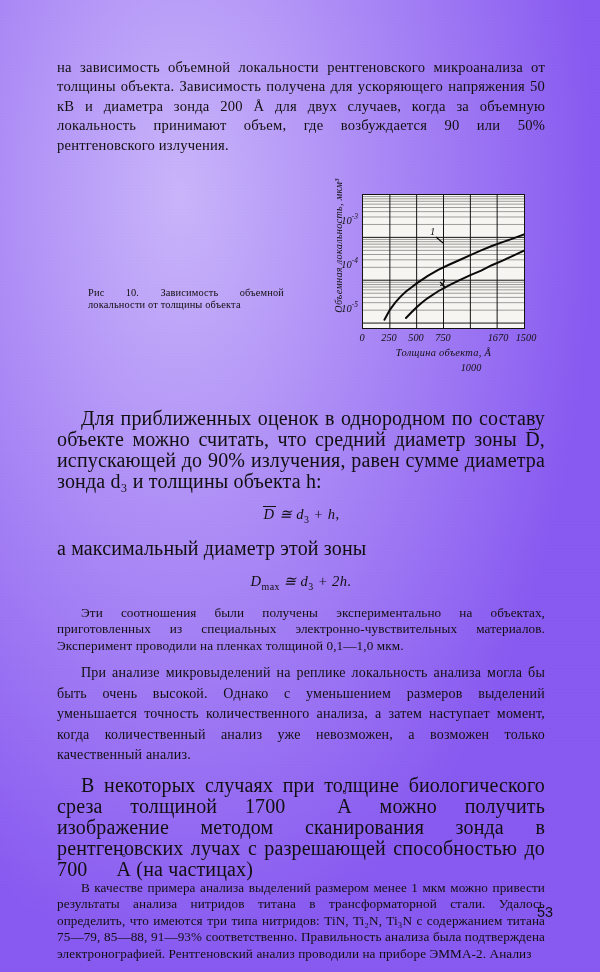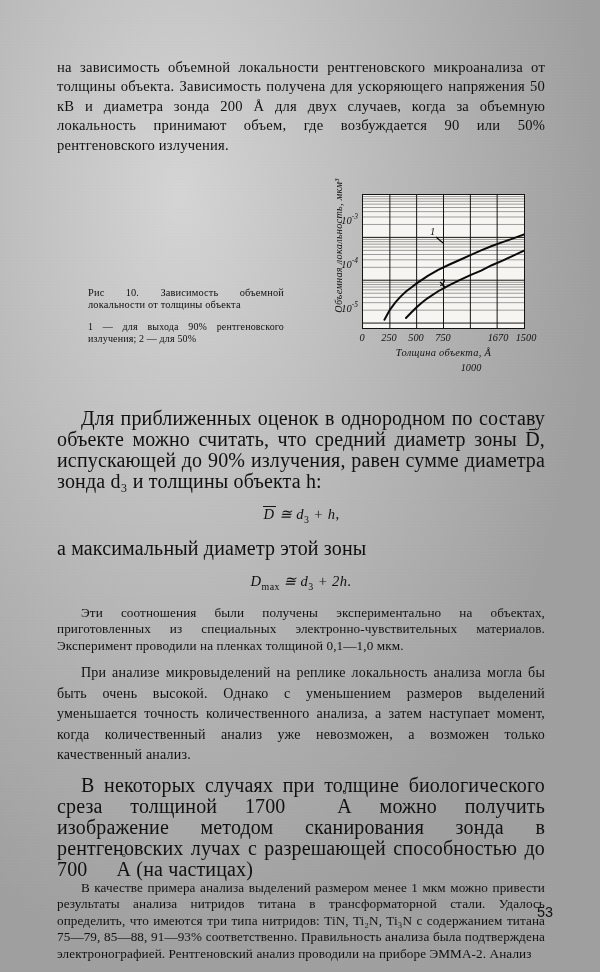--- a/index.html
+++ b/index.html
@@ -7,21 +7,21 @@
     width:600px;height:972px;
     background:#f4f2ee;
     font-family:"Liberation Serif",serif;
     color:#101010;
     overflow:hidden;
     position:relative;
   }
   .page{
     position:absolute;
     left:0;top:0;width:600px;height:972px;
-    background:#a3a3a3;
+    background:#8b5cf6;
   }
   
   .grain{
     position:absolute;inset:0;
     background:
       repeating-linear-gradient(0deg, rgba(0,0,0,0.012) 0px, rgba(0,0,0,0) 2px, rgba(0,0,0,0.010) 3px),
       radial-gradient(ellipse at 30% 20%, rgba(255,255,255,0.55), rgba(0,0,0,0.02) 70%);
     pointer-events:none;
   }
   .content{
@@ -173,24 +173,20 @@
   <div class="grain"></div>
 
   <div class="content">
     <p class="para-intro">на зависимость объемной локальности рентгеновского микроанализа от толщины объекта. Зависимость получена для ускоряющего напряжения 50 кВ и диаметра зонда 200 Å для двух случаев, когда за объемную локальность принимают объем, где возбуждается 90 или 50% рентгеновского излучения.</p>
   </div>
 
   <div class="figure-block">
 
     <div class="caption">
       <div>Рис 10. Зависимость объемной локальности от толщины объекта</div>
-      <div class="legend">
-        <span>1 — для выхода 90% рентгеновского излучения;</span>
-        <span>2 — для 50%</span>
-      </div>
     </div>
 
     <div class="chart-wrap">
 
       <div class="ylabel">Объемная локальность, мкм³</div>
 
       <div class="yticks">
         <div class="ytick" style="top:30px;">10<sup>-3</sup></div>
         <div class="ytick" style="top:74px;">10<sup>-4</sup></div>
         <div class="ytick" style="top:118px;">10<sup>-5</sup></div>

